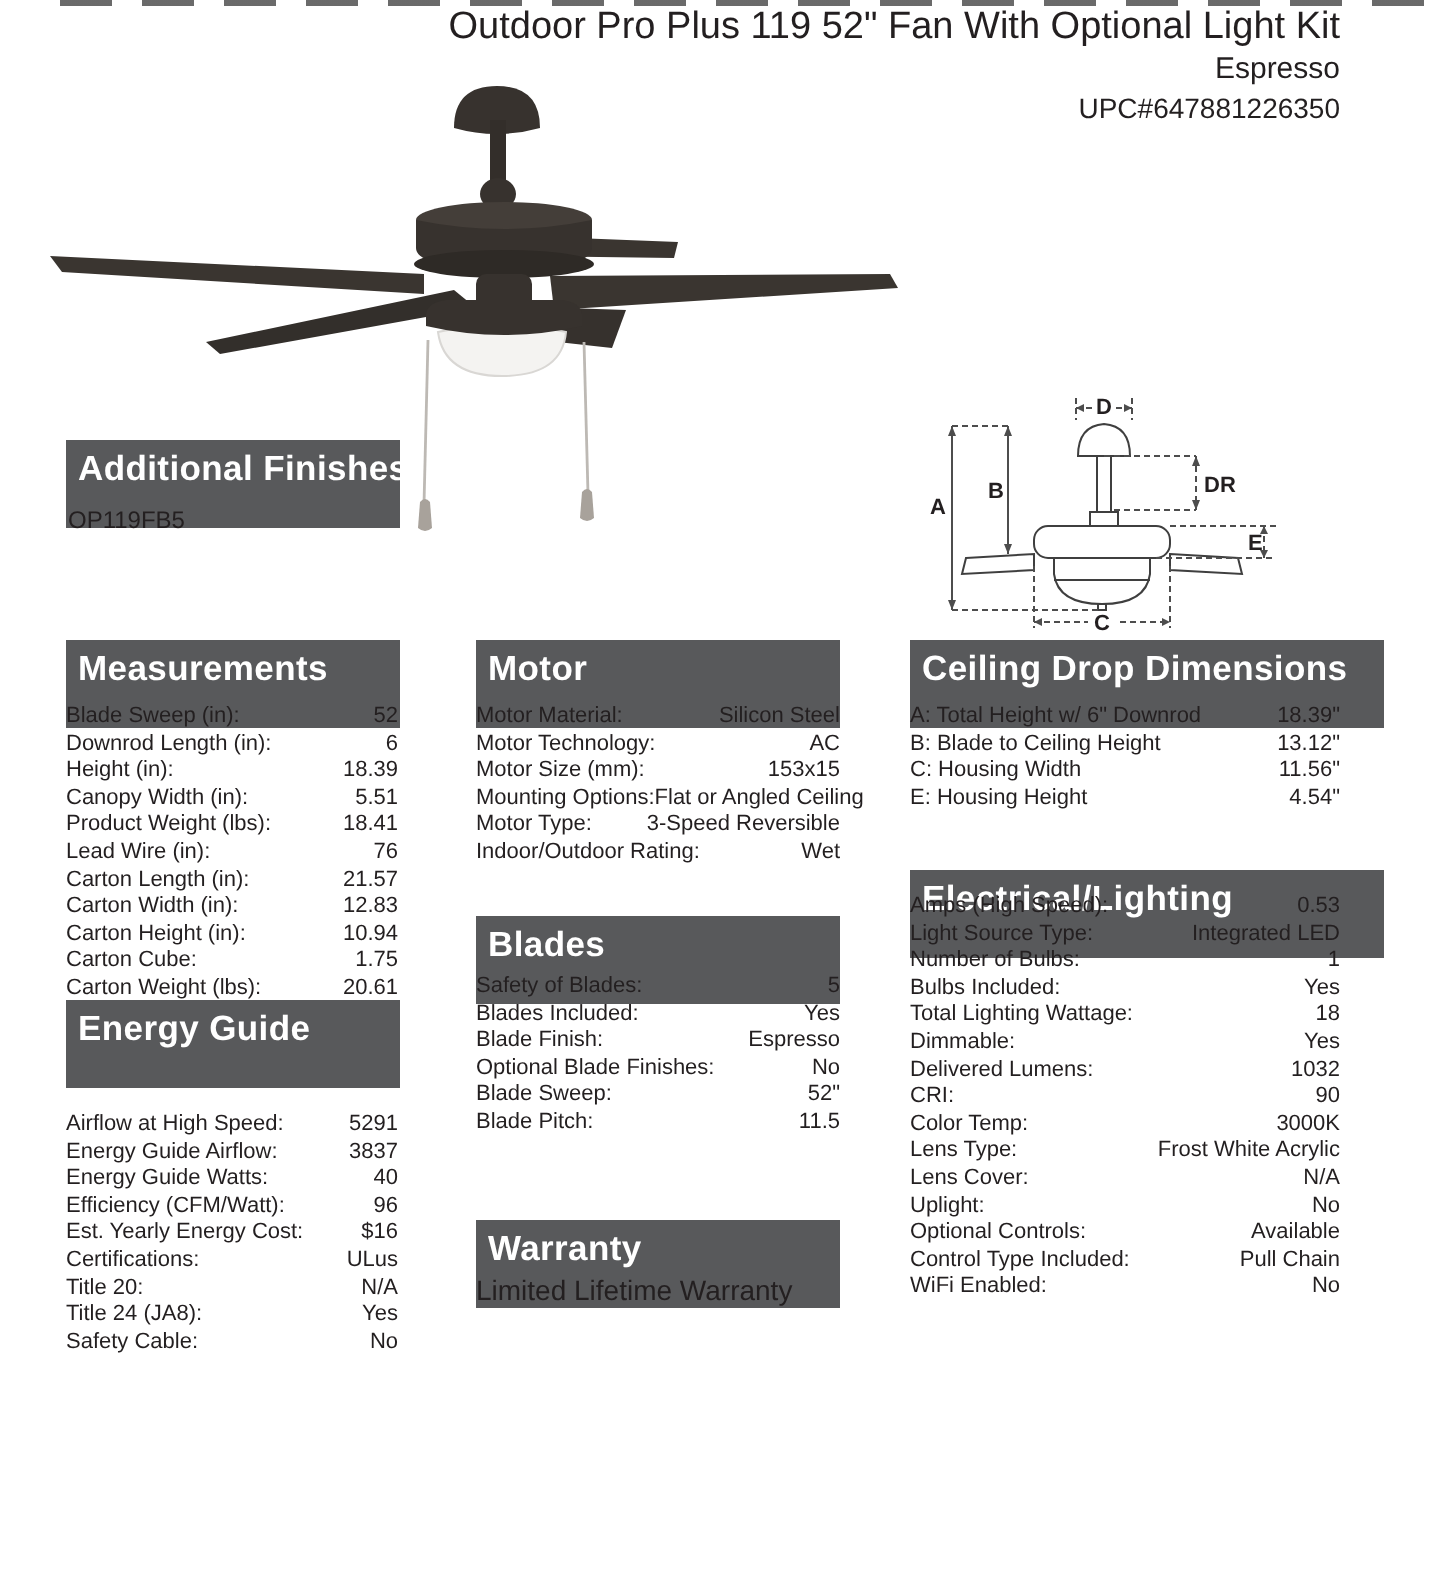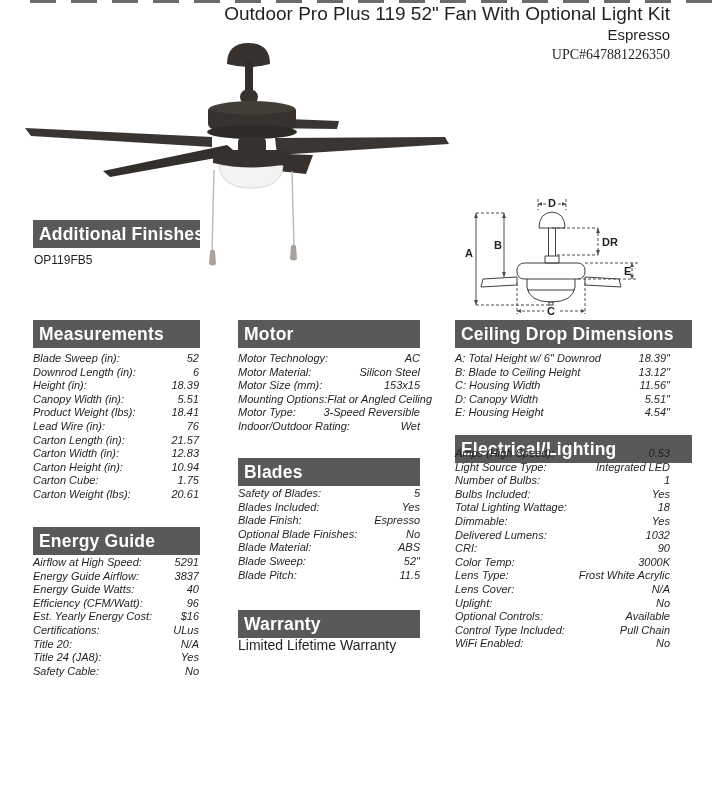--- a/index.html
+++ b/index.html
@@ -13,34 +13,34 @@
   
   .top-artifact {
     left:30px; top:0; width:686px; height:3px; opacity:.8;
     background:repeating-linear-gradient(90deg,#454545 0 26px,transparent 26px 41px);
   }
 
   
   .title-block { top:2px; right:50px; text-align:right; }
   .title-main { font-size:19px; line-height:23px; font-weight:400; }
   .title-finish { font-size:15px; line-height:20px; }
-  .title-upc { font-size:14px; line-height:19px;font-family:Liberation Serif, serif; }
+  .title-upc { font-size:14px; line-height:19px; }
 
   
   .bar {
     background:var(--bar,#58595b); color:#fff; font-weight:bold;
-    font-size:17.5px; height:28px; line-height:28px; padding-left:6px;
+    font-size:17.5px; height:44px; line-height:28px; padding-left:6px;
     letter-spacing:.2px; white-space:nowrap; overflow:hidden;
   }
 
   
   .rows { display:flex; flex-direction:column; }
   .spec-row {
     display:flex; justify-content:space-between; align-items:baseline;
-    font-size:11px; line-height:13.6px; white-space:nowrap;font-style:italic;
+    font-size:11px; line-height:13.6px; white-space:nowrap;
   }
   .spec-row .lbl { text-align:left; }
   .spec-row .val { text-align:center; }
 
   .finish-code { font-size:12px; font-weight:normal; }
   .warranty-note { font-size:14px; line-height:14px; }
 
   svg text { font-family:"Liberation Sans", sans-serif; }
 </style>
 </head>
@@ -179,21 +179,21 @@
     <div class="spec-row">
       <span class="lbl">Carton Cube:</span>
       <span class="val">1.75</span>
     </div>
     <div class="spec-row">
       <span class="lbl">Carton Weight (lbs):</span>
       <span class="val">20.61</span>
     </div>
   </div>
 
-<div class="abs bar" style="left:33px;top:527px;width:167px">Energy Guide</div>
+<div class="abs bar" style="left:33px;top:500px;width:167px">Energy Guide</div>
 <div class="abs rows" style="left:33px;top:556px;width:166px">
     <div class="spec-row">
       <span class="lbl">Airflow at High Speed:</span>
       <span class="val">5291</span>
     </div>
     <div class="spec-row">
       <span class="lbl">Energy Guide Airflow:</span>
       <span class="val">3837</span>
     </div>
     <div class="spec-row">
@@ -222,28 +222,28 @@
     </div>
     <div class="spec-row">
       <span class="lbl">Safety Cable:</span>
       <span class="val">No</span>
     </div>
   </div>
 
 <div class="abs bar" style="left:238px;top:320px;width:182px">Motor</div>
 <div class="abs rows" style="left:238px;top:352px;width:182px">
     <div class="spec-row">
+      <span class="lbl">Motor Material:</span>
+      <span class="val">Silicon Steel</span>
+    </div>
+    <div class="spec-row">
       <span class="lbl">Motor Technology:</span>
       <span class="val">AC</span>
     </div>
     <div class="spec-row">
-      <span class="lbl">Motor Material:</span>
-      <span class="val">Silicon Steel</span>
-    </div>
-    <div class="spec-row">
       <span class="lbl">Motor Size (mm):</span>
       <span class="val">153x15</span>
     </div>
     <div class="spec-row">
       <span class="lbl">Mounting Options:</span>
       <span class="val">Flat or Angled Ceiling</span>
     </div>
     <div class="spec-row">
       <span class="lbl">Motor Type:</span>
       <span class="val">3-Speed Reversible</span>
@@ -266,24 +266,20 @@
     </div>
     <div class="spec-row">
       <span class="lbl">Blade Finish:</span>
       <span class="val">Espresso</span>
     </div>
     <div class="spec-row">
       <span class="lbl">Optional Blade Finishes:</span>
       <span class="val">No</span>
     </div>
     <div class="spec-row">
-      <span class="lbl">Blade Material:</span>
-      <span class="val">ABS</span>
-    </div>
-    <div class="spec-row">
       <span class="lbl">Blade Sweep:</span>
       <span class="val">52"</span>
     </div>
     <div class="spec-row">
       <span class="lbl">Blade Pitch:</span>
       <span class="val">11.5</span>
     </div>
   </div>
 
 <div class="abs bar" style="left:238px;top:610px;width:182px">Warranty</div>
@@ -297,24 +293,20 @@
     </div>
     <div class="spec-row">
       <span class="lbl">B: Blade to Ceiling Height</span>
       <span class="val">13.12"</span>
     </div>
     <div class="spec-row">
       <span class="lbl">C: Housing Width</span>
       <span class="val">11.56"</span>
     </div>
     <div class="spec-row">
-      <span class="lbl">D: Canopy Width</span>
-      <span class="val">5.51"</span>
-    </div>
-    <div class="spec-row">
       <span class="lbl">E: Housing Height</span>
       <span class="val">4.54"</span>
     </div>
   </div>
 
 <div class="abs bar" style="left:455px;top:435px;width:237px">Electrical/Lighting</div>
 <div class="abs rows" style="left:455px;top:447px;width:215px">
     <div class="spec-row">
       <span class="lbl">Amps (High Speed):</span>
       <span class="val">0.53</span>

